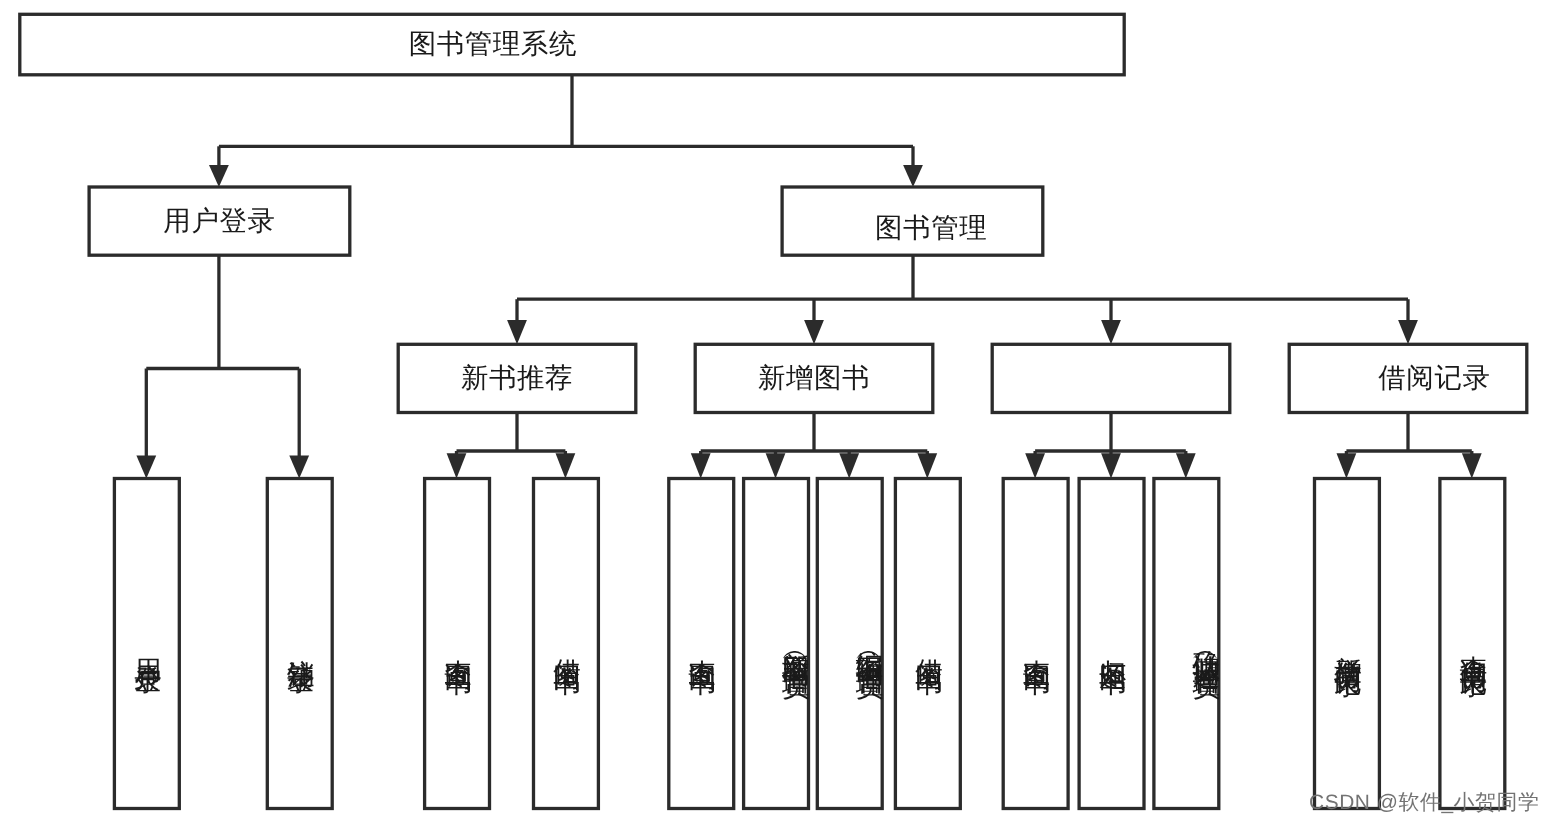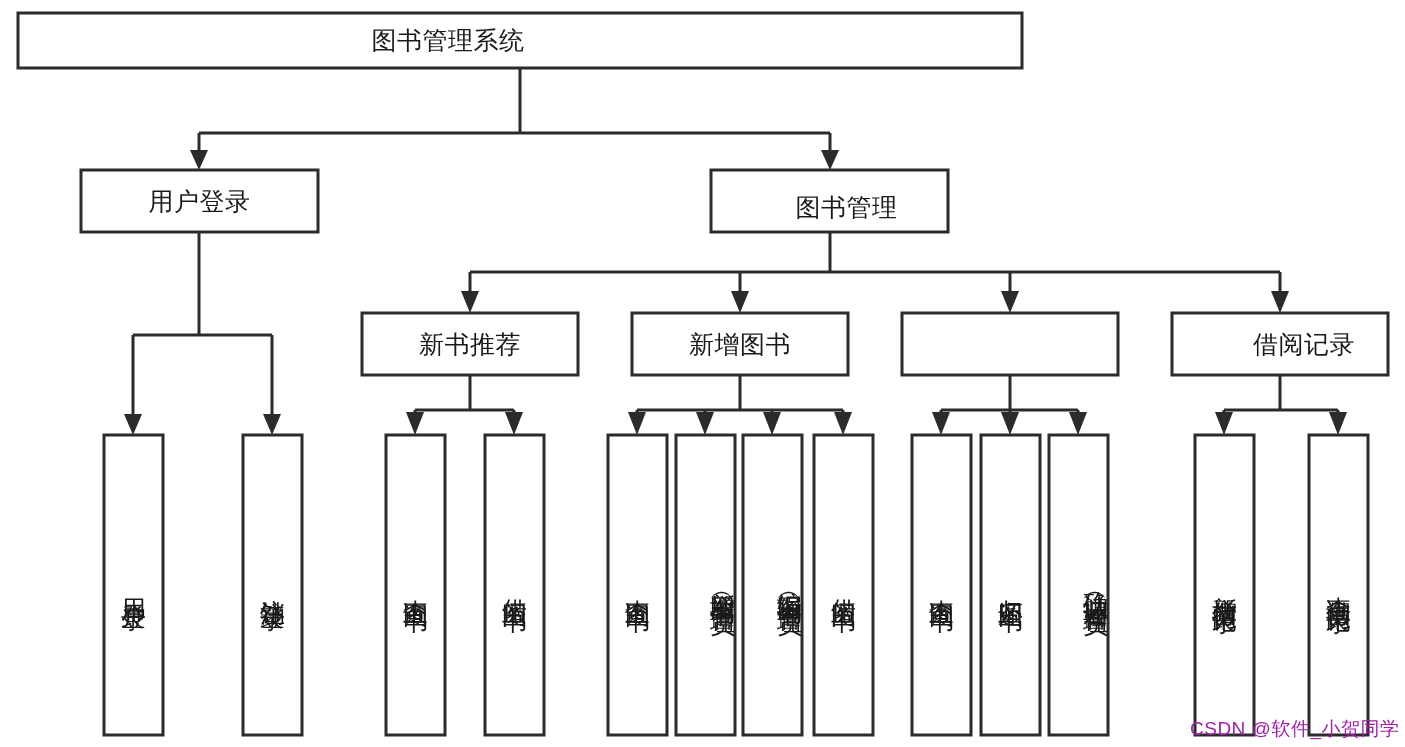--- a/index.html
+++ b/index.html
@@ -57,21 +57,21 @@
   }
   .node-label.vertical {
     writing-mode: vertical-rl;
     text-orientation: upright;
     font-size: 25px;
     line-height: 1.0;
     letter-spacing: 3px;
   }
   .watermark {
     position: absolute;
-    color: #a21caf;
+    color: #737373;
     font-size: 19px;
     font-family: "Liberation Sans", "DejaVu Sans", sans-serif;
     white-space: nowrap;
     letter-spacing: 0.5px;
   }
 </style>
 </head>
 <body>
 
 <div id="diagram-root">

